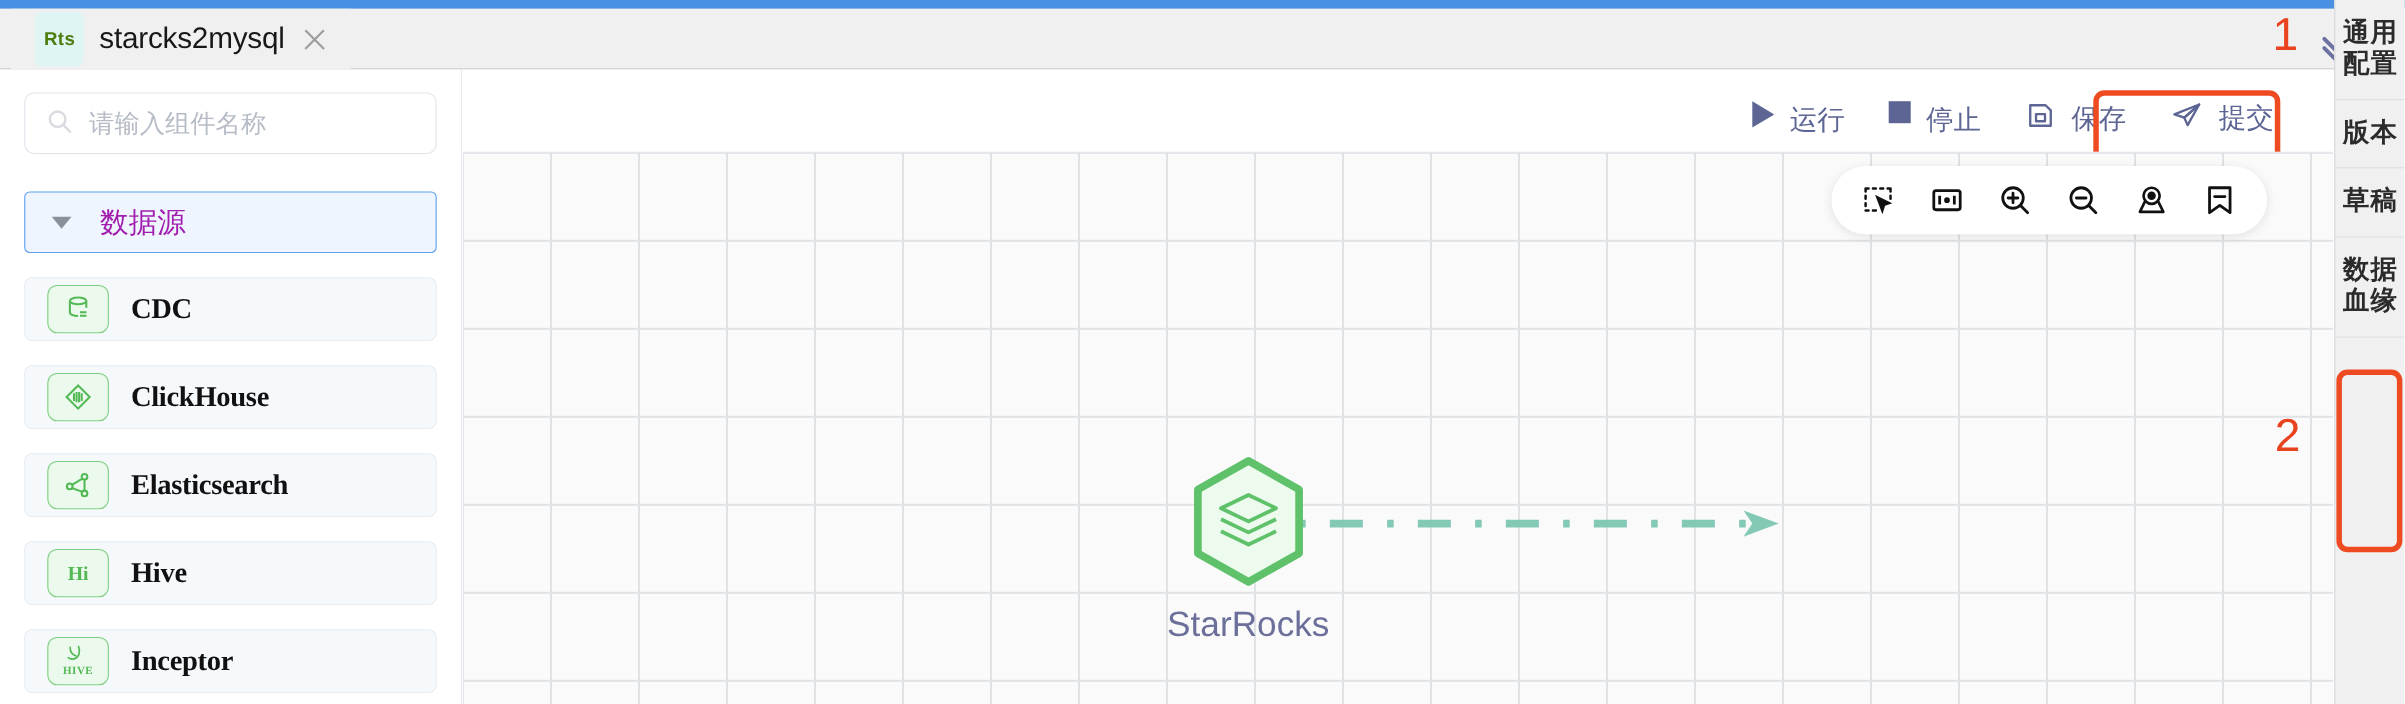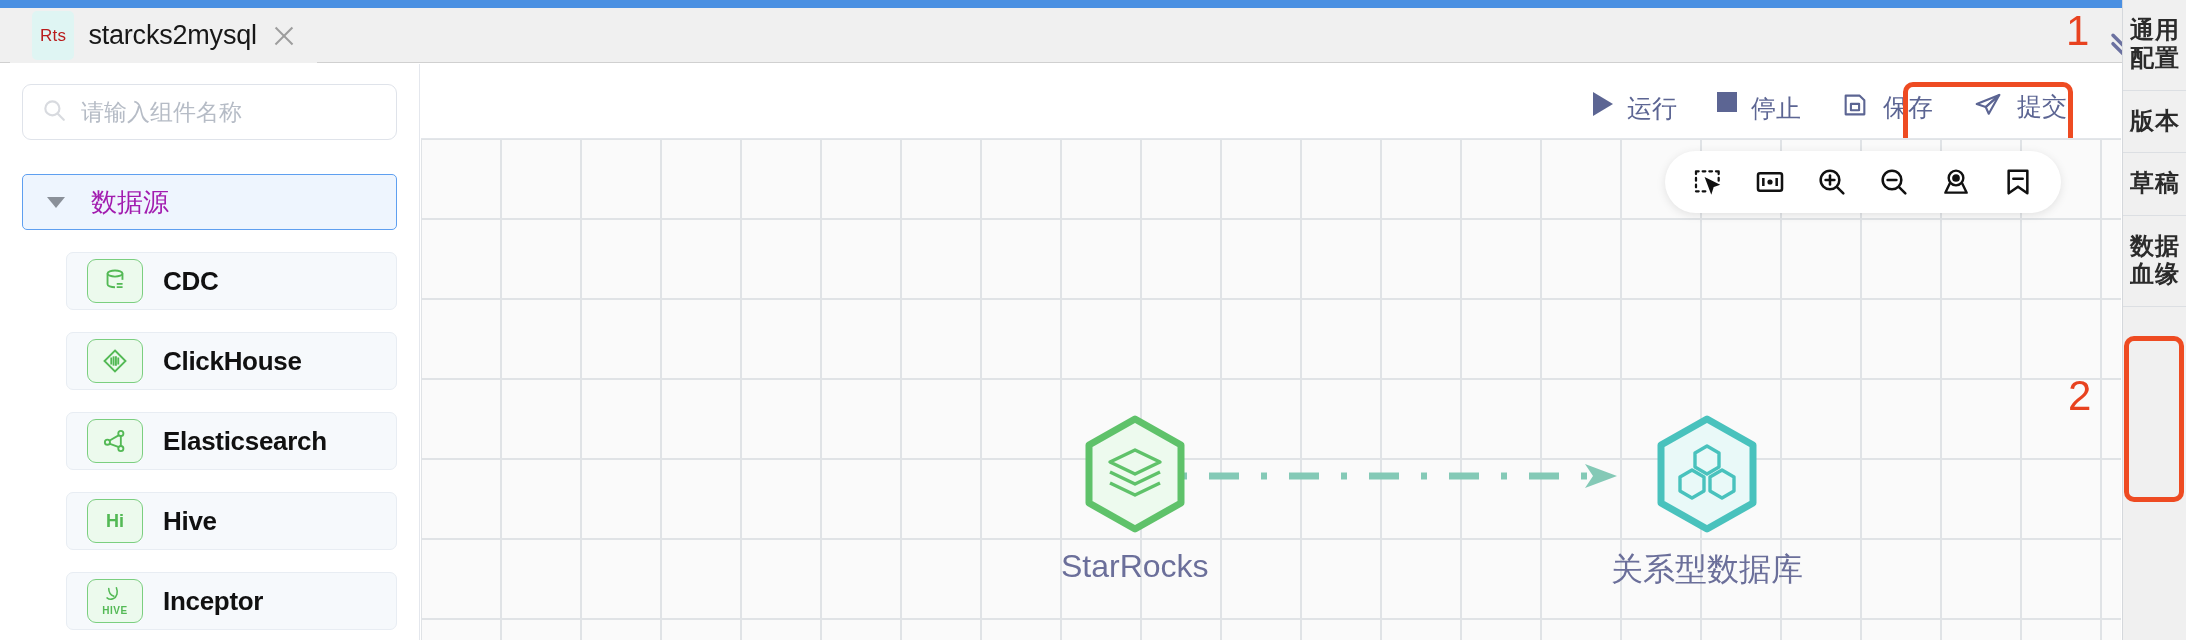--- a/index.html
+++ b/index.html
@@ -20,21 +20,21 @@
   .tabbar {
     position: absolute; left: 0; top: 8px; width: 2186px; height: 55px;
     background: #f0f0f0; border-bottom: 1px solid #d0d0d0;
   }
   .tab {
     position: absolute; left: 10px; top: 0; height: 55px;
     display: flex; align-items: center; gap: 14px;
     padding: 0 20px 0 22px; background: #f0f0f0;
   }
   .tab-badge {
-    background: #dff5f3; color: #b91c1c; font-size: 17px; font-weight: 400;
+    background: #dff5f3; color: #4d7c0f; font-size: 17px; font-weight: 700;
     border-radius: 5px; padding: 16px 8px; line-height: 1; letter-spacing: .3px;
   }
   .tab-title { font-size: 27px; color: #181818; letter-spacing: -.2px; }
   .tab-close {
     width: 26px; height: 26px; position: relative; cursor: pointer; opacity: .55;
   }
   .tab-close::before, .tab-close::after {
     content: ""; position: absolute; left: 1px; top: 12px; width: 24px; height: 2.2px;
     background: #5a5a5a;
   }
@@ -46,21 +46,21 @@
     font-size: 42px; color: #e8421f; font-weight: 400; line-height: 1;
   }
   .chev-dbl {
     position: absolute; left: 2103px; top: 14px; width: 40px; height: 40px;
     cursor: pointer;
   }
 
   
   .left-panel {
     position: absolute; left: 0; top: 64px; width: 420px; height: 576px;
-    background: #ffffff; border-right: 1px solid #e4e7ed;
+    background: #ffffff; border-right: 1px solid #e4e7ed; font-family: Liberation Serif, serif;
   }
   .search-wrap { padding: 20px 22px 0 22px; }
   .search-box {
     height: 56px; border: 1px solid #dfe3ea; border-radius: 9px;
     display: flex; align-items: center; gap: 14px; padding: 0 18px;
     background: #fff;
   }
   .search-ico { flex: 0 0 auto; opacity: .45; }
   .search-ph { font-size: 23px; color: #b6bcc6; }
 
@@ -75,21 +75,20 @@
     border-right: 9px solid transparent; border-top: 11px solid #8a9099;
   }
   .group-label { font-size: 26px; color: #a21caf; font-weight: 400; }
 
   .comp-list { margin: 0 22px; }
   .comp-item {
     margin-top: 22px; height: 58px; background: #f6f9fc;
     border: 1px solid #e8edf3; border-radius: 7px;
     display: flex; align-items: center; gap: 20px; padding-left: 20px;
     cursor: pointer;
-    margin-left: 44px;
   }
   .comp-ico {
     width: 56px; height: 44px; flex: 0 0 auto; border: 1.8px solid #7bcf7f;
     background: #ecfaed; border-radius: 9px;
     display: flex; align-items: center; justify-content: center;
   }
   .comp-ico-txt { font-size: 18px; color: #53b955; font-weight: 600; line-height: 1; }
   .comp-ico-txt small { display:block; font-size: 10px; letter-spacing:.5px; }
   .comp-label { font-size: 26px; color: #111; font-weight: 700; letter-spacing: -.3px; }
 
@@ -361,31 +360,20 @@
           <polygon points="55,5 101,31 101,89 55,115 9,89 9,31" fill="#edfaee" stroke="#5fc26a" stroke-width="7" stroke-linejoin="round"></polygon>
           <g stroke="#5fc26a" stroke-width="3.4" fill="none" stroke-linejoin="round">
             <polygon points="55,36 80,48 55,60 30,48"></polygon>
             <path d="M30 58 55 70 80 58"></path>
             <path d="M30 69 55 81 80 69"></path>
           </g>
         </svg>
         <div class="node-label">StarRocks</div>
       </div>
 
-      <div class="node tgt">
-        <svg width="110" height="120" viewBox="0 0 110 120">
-          <polygon points="55,5 101,31 101,89 55,115 9,89 9,31" fill="#e9f9f8" stroke="#49c2bd" stroke-width="7" stroke-linejoin="round"></polygon>
-          <g stroke="#49c2bd" stroke-width="3.4" fill="none" stroke-linejoin="round">
-            <polygon points="55,32 67,39 67,53 55,60 43,53 43,39"></polygon>
-            <polygon points="40,56 52,63 52,77 40,84 28,77 28,63"></polygon>
-            <polygon points="70,56 82,63 82,77 70,84 58,77 58,63"></polygon>
-          </g>
-        </svg>
-        <div class="node-label">关系型数据库</div>
-      </div>
 
     </div>
   </div>
 
   <div class="annot-2">2</div>
 
   <div class="right-rail">
     <div class="rail-item">
       <span>通用配置</span>
     </div>

